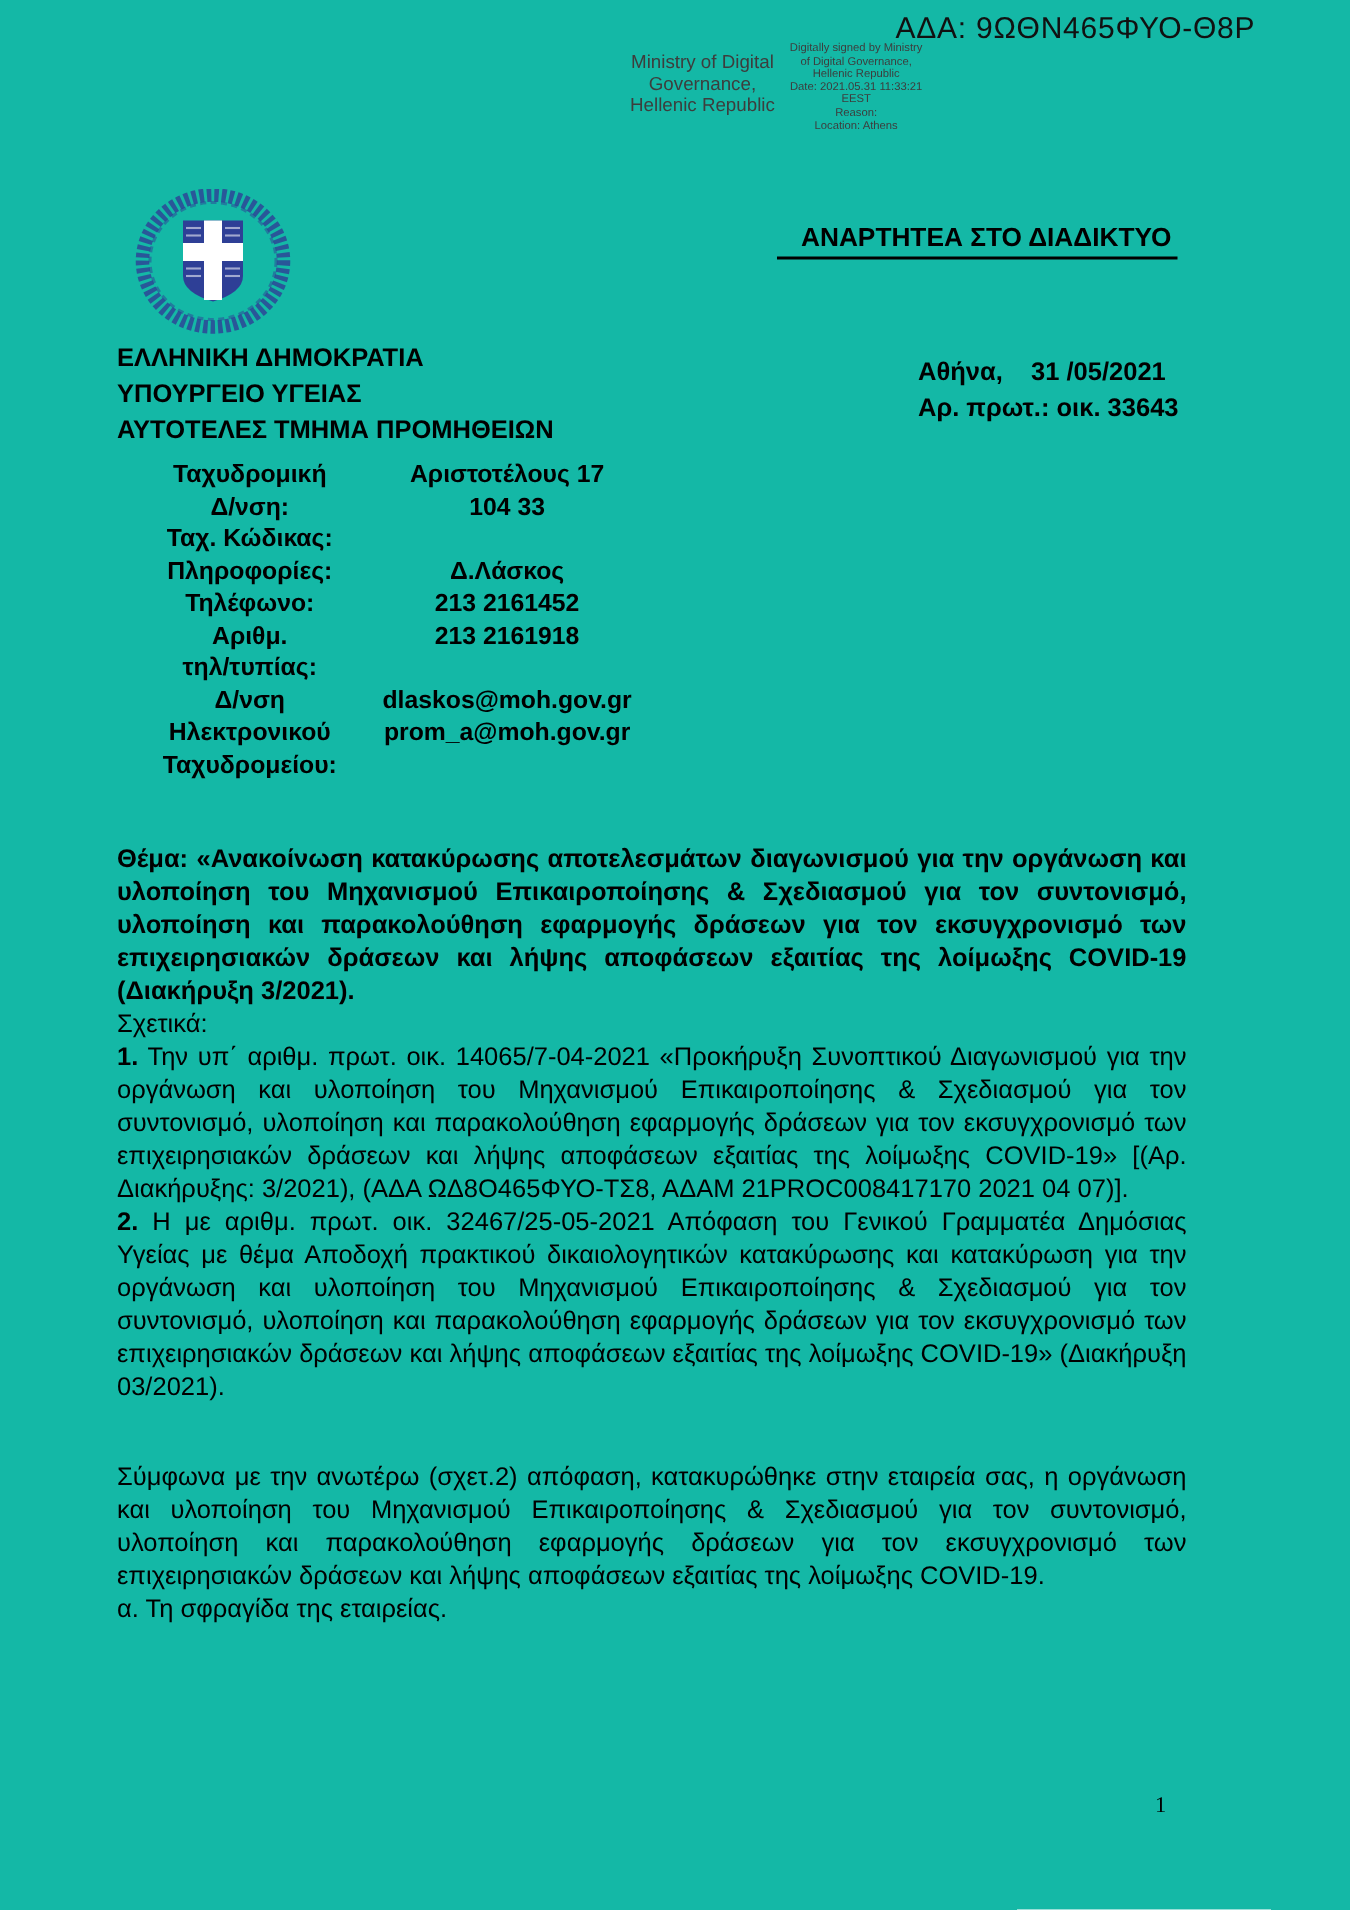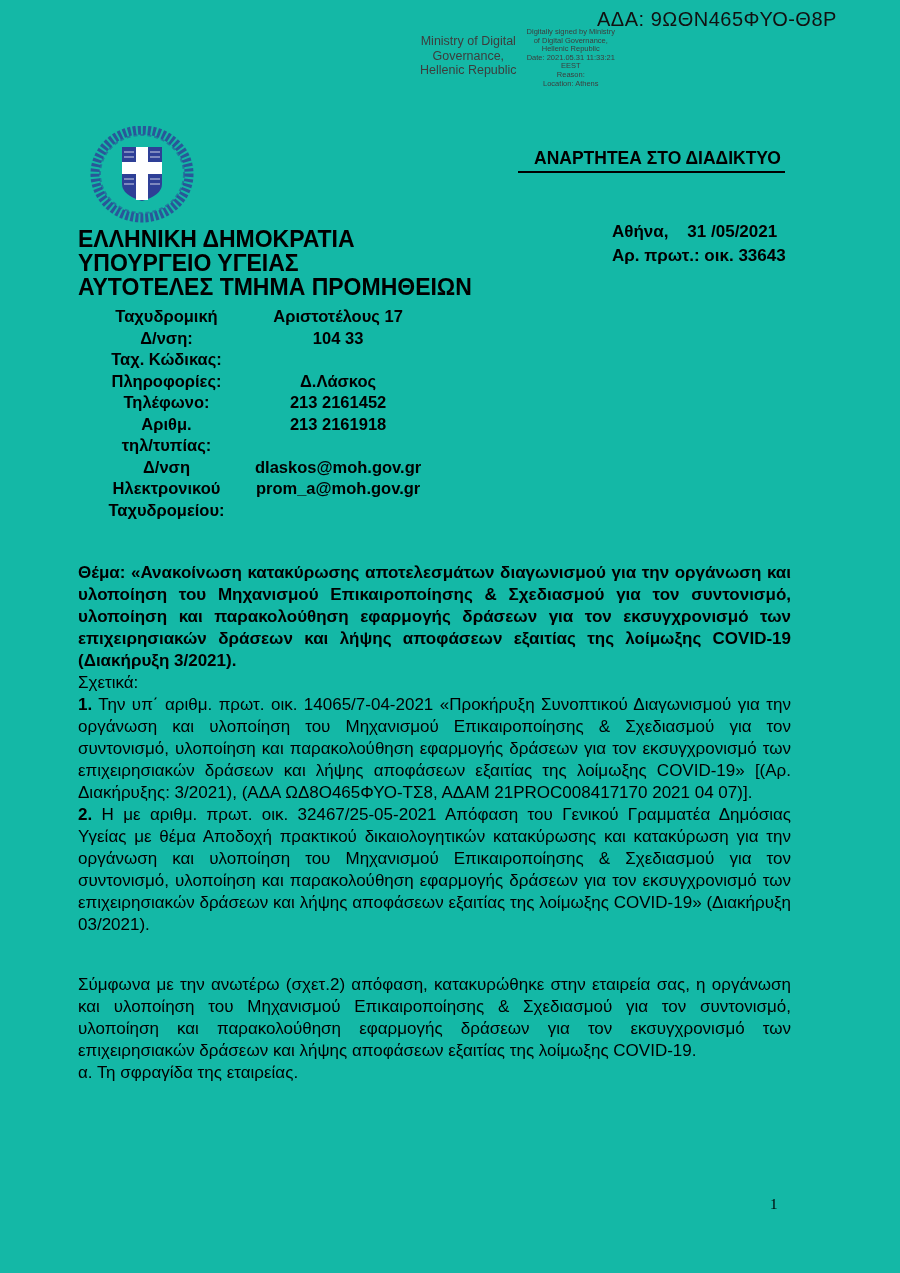--- a/index.html
+++ b/index.html
@@ -33,24 +33,24 @@
 
   .posted {
     position: absolute; left: 518px; top: 148px;
     font-size: 17.5px; font-weight: bold;
     border-bottom: 2px solid #000;
     padding: 0 4px 2px 16px;
   }
 
   .org {
     position: absolute; left: 78px; top: 227px;
-    font-size: 23px; font-weight: bold; line-height: 24px;
+    font-size: 17px; font-weight: bold; line-height: 24px;
   }
   .date-block {
-    position: absolute; left: 612px; top: 220px;
+    position: absolute; left: 612px; top: 236px;
     font-size: 17px; font-weight: bold; line-height: 24px;
   }
 
   .contact {
     position: absolute; left: 78px; top: 306px;
     font-size: 16.5px; font-weight: bold; line-height: 21.5px;
     display: grid; grid-template-columns: 177px auto;
   }
   .contact .cell { min-height: 21.5px; text-align: center; }
 

